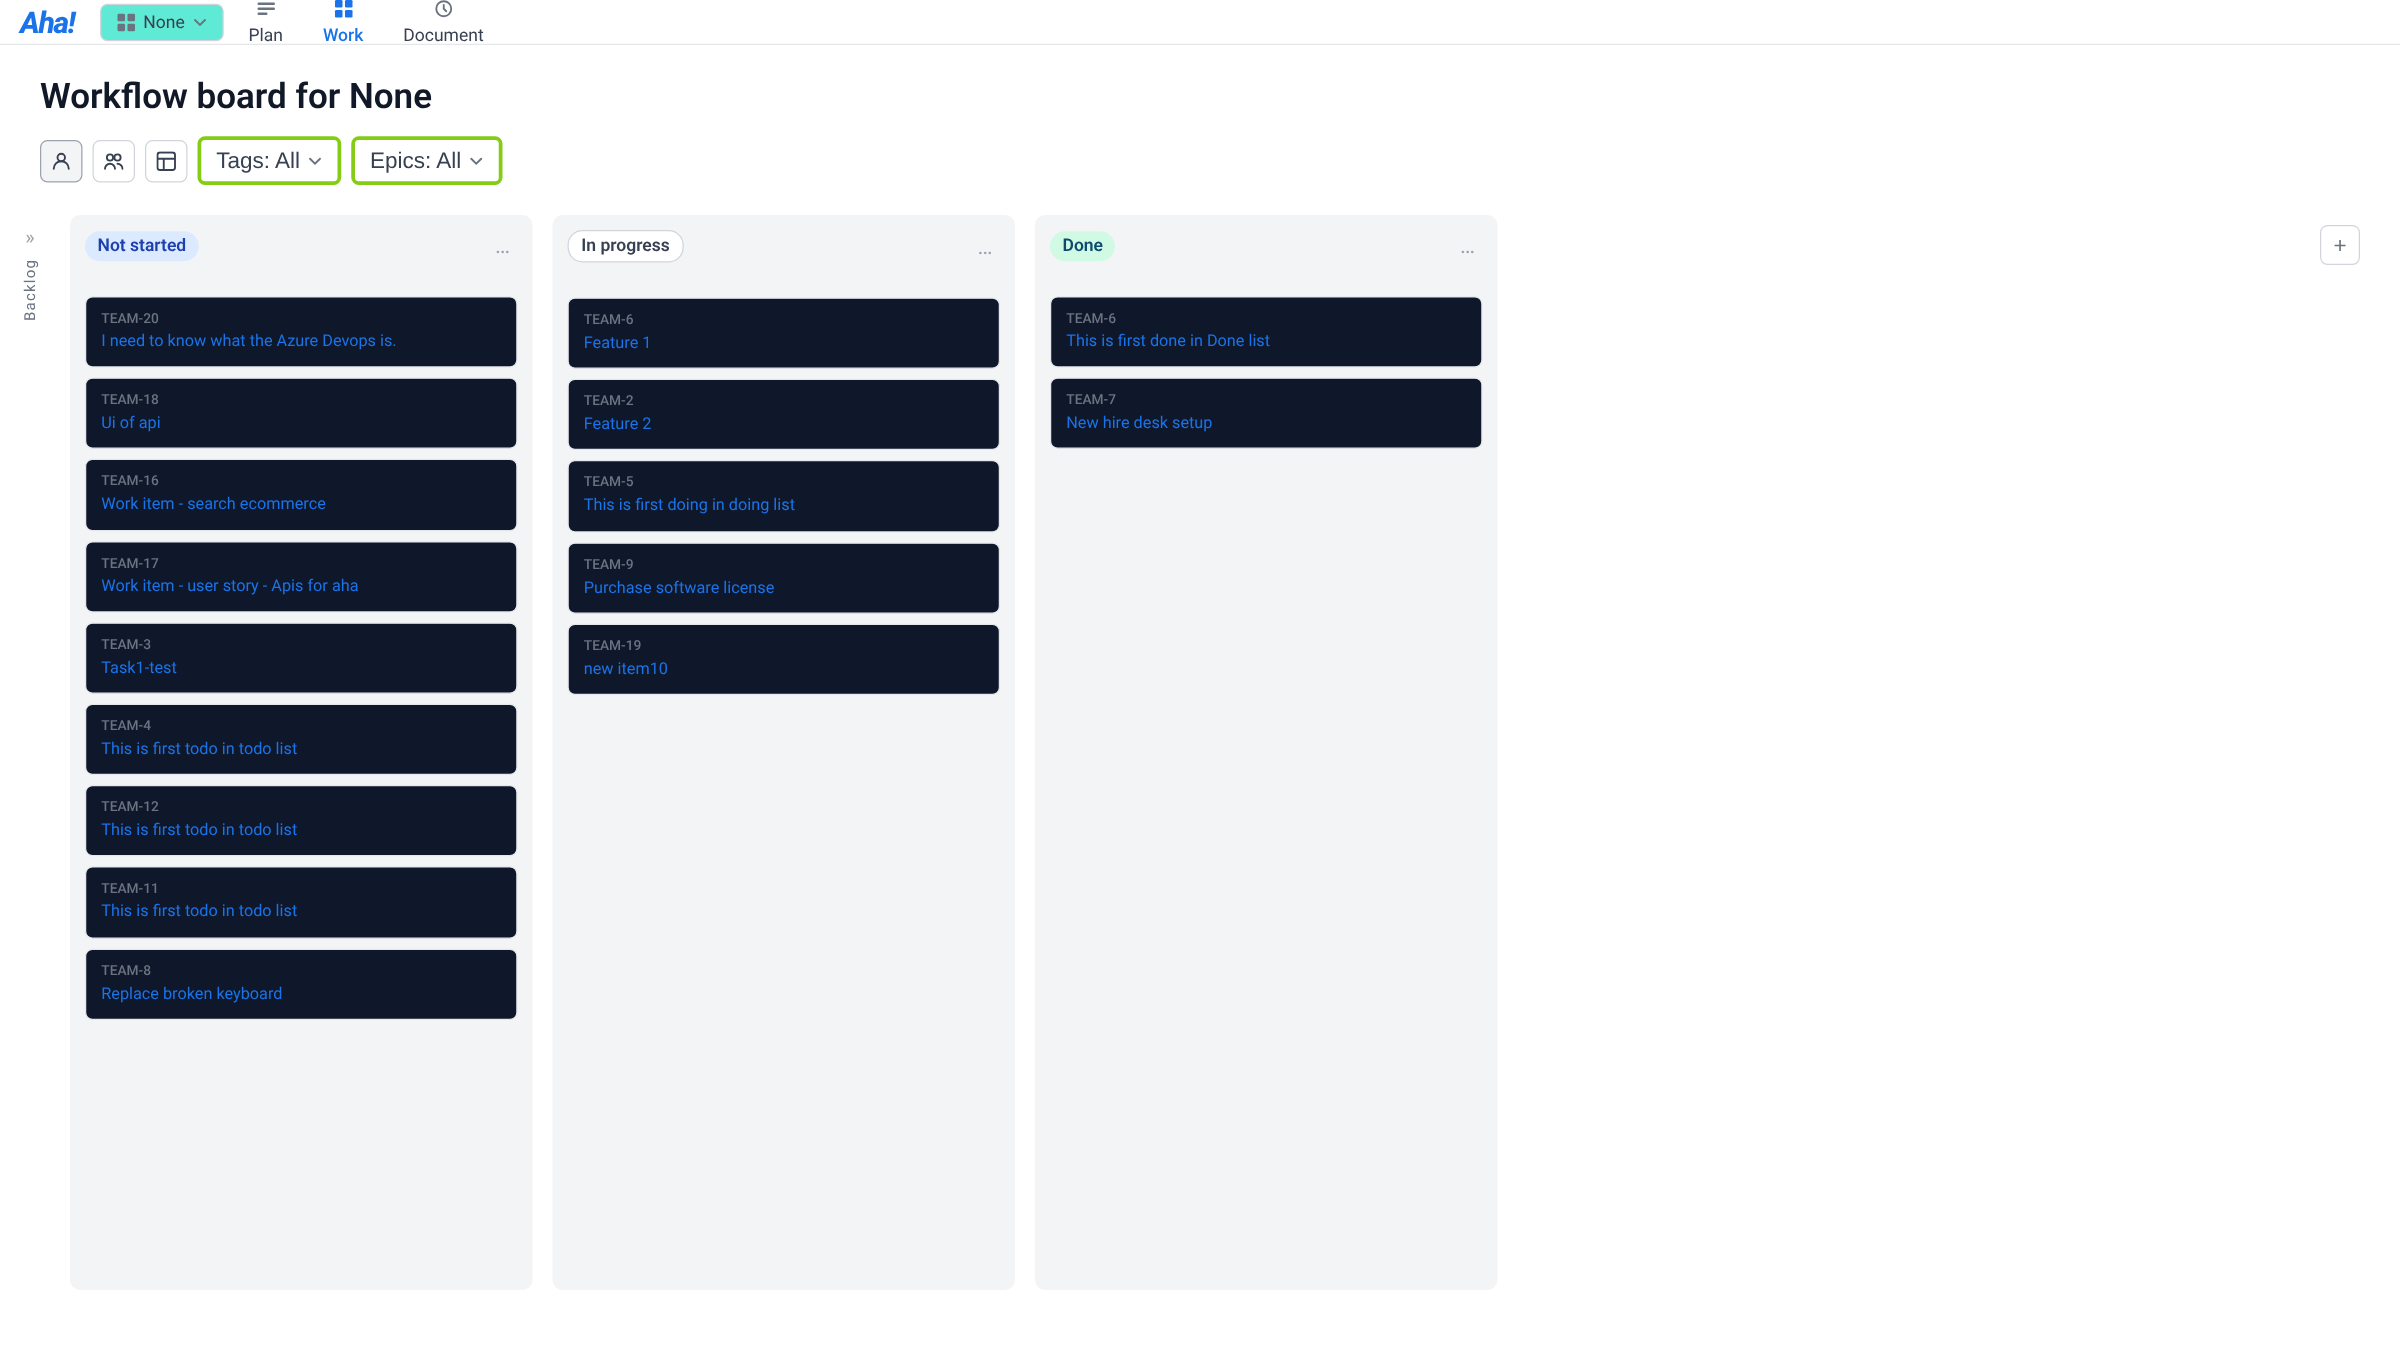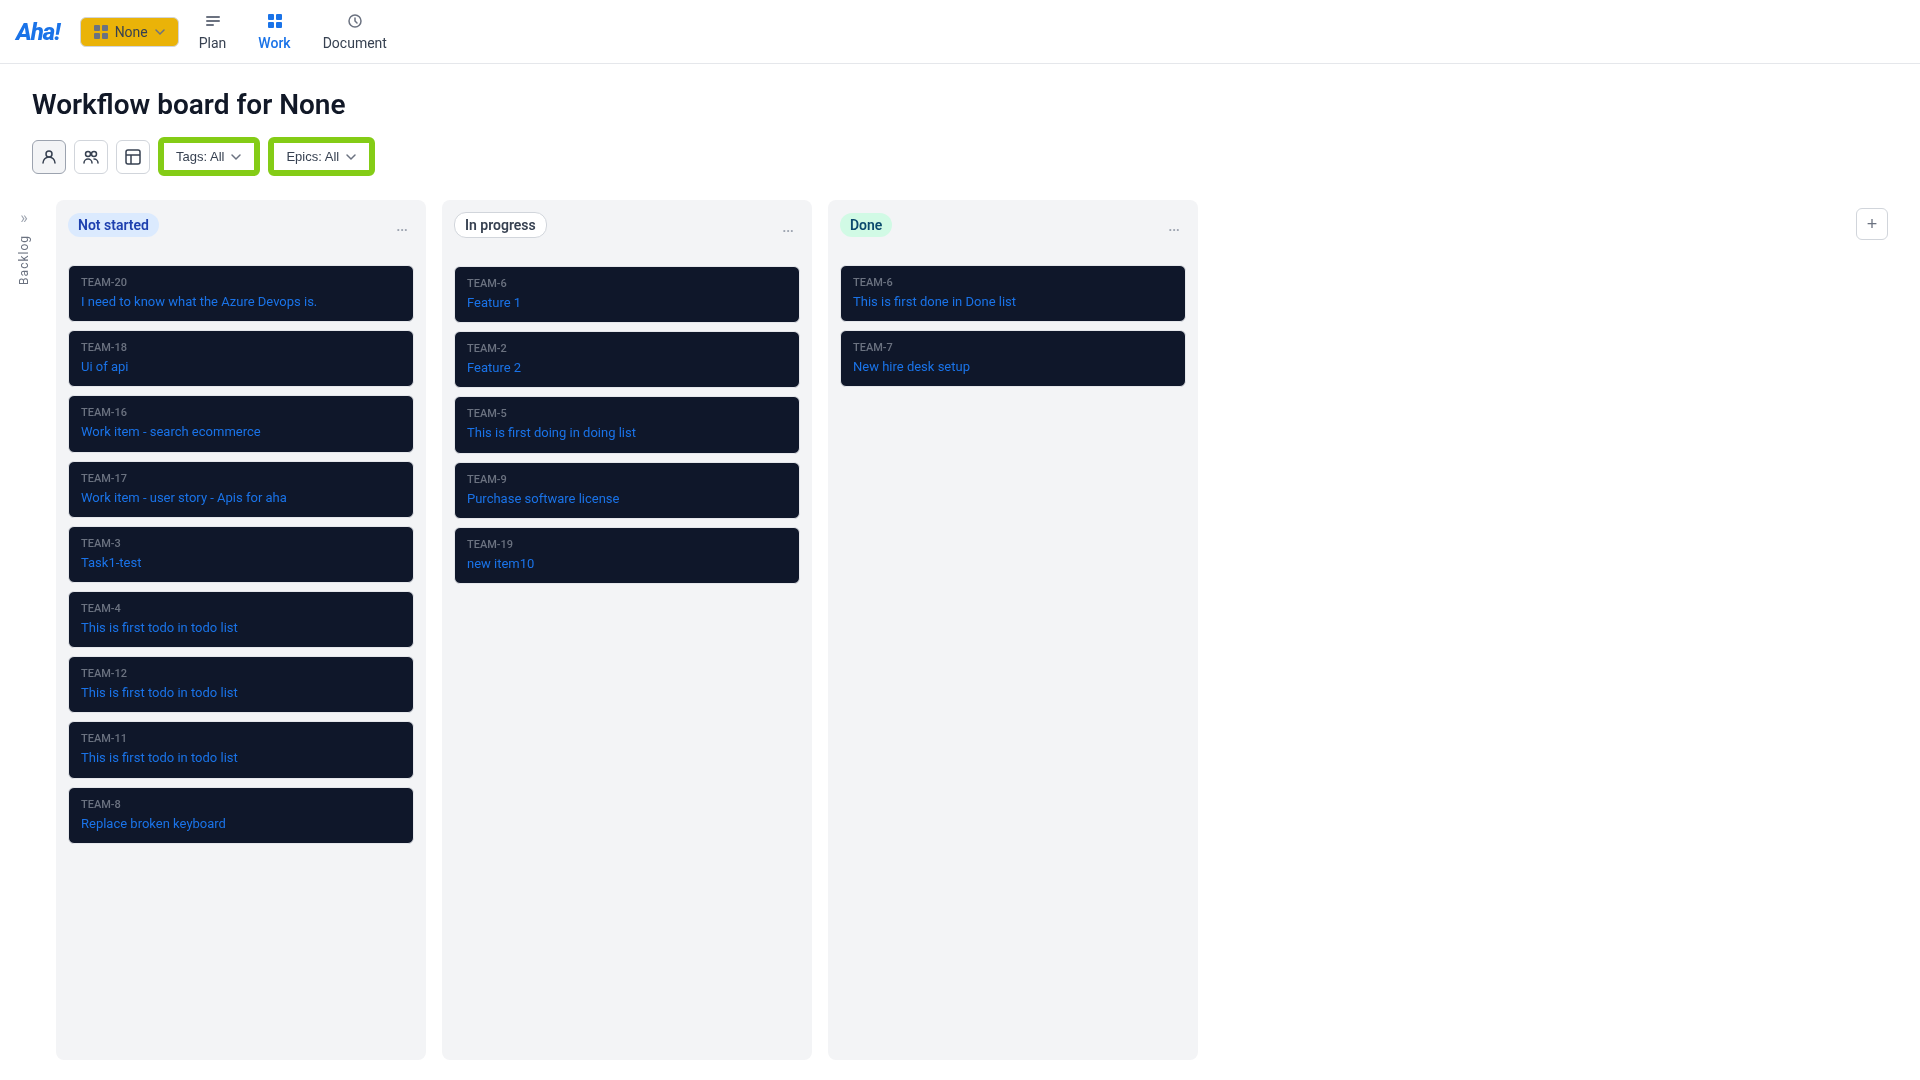--- a/index.html
+++ b/index.html
@@ -3,42 +3,42 @@
   <meta charset="utf-8">
   <style>
     * { box-sizing: border-box; margin: 0; padding: 0; }
     body { font-family: -apple-system, BlinkMacSystemFont, 'Segoe UI', Roboto, sans-serif; background: #fff; color: #333; font-size: 14px; }
 
     
     .top-nav {
       display: flex;
       align-items: center;
       padding: 0 16px;
-      height: 64px;
+      height: 36px;
       border-bottom: 1px solid #e5e7eb;
       background: #fff;
       gap: 8px;
     }
     .logo {
       font-size: 24px;
       font-weight: 800;
       color: #1a73e8;
       font-style: italic;
       margin-right: 12px;
       letter-spacing: -1px;
     }
     .nav-dropdown {
       display: flex;
       align-items: center;
       gap: 6px;
       padding: 6px 12px;
       border: 1px solid #d1d5db;
       border-radius: 6px;
       cursor: pointer;
-      background: #eab308;
+      background: #5eead4;
       font-size: 14px;
       color: #374151;
     }
     .nav-item {
       display: flex;
       align-items: center;
       gap: 6px;
       padding: 6px 12px;
       cursor: pointer;
       font-size: 14px;
@@ -77,25 +77,25 @@
     }
     .toolbar-btn.active {
       background: #f3f4f6;
       border-color: #9ca3af;
     }
     .filter-btn {
       display: flex;
       align-items: center;
       gap: 6px;
       padding: 6px 12px;
-      border: 6px solid #84cc16;
+      border: 3px solid #84cc16;
       border-radius: 6px;
       cursor: pointer;
       background: #fff;
-      font-size: 13px;
+      font-size: 18px;
       color: #374151;
     }
 
     
     .board-container {
       display: flex;
       padding: 0 32px 0 8px;
       height: calc(1080px - 52px - 100px);
       overflow-x: auto;
       gap: 0;

